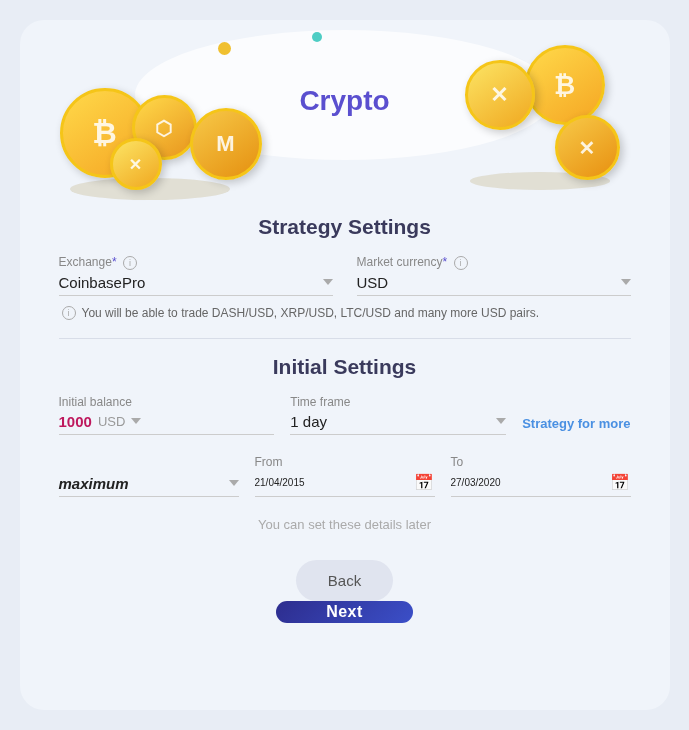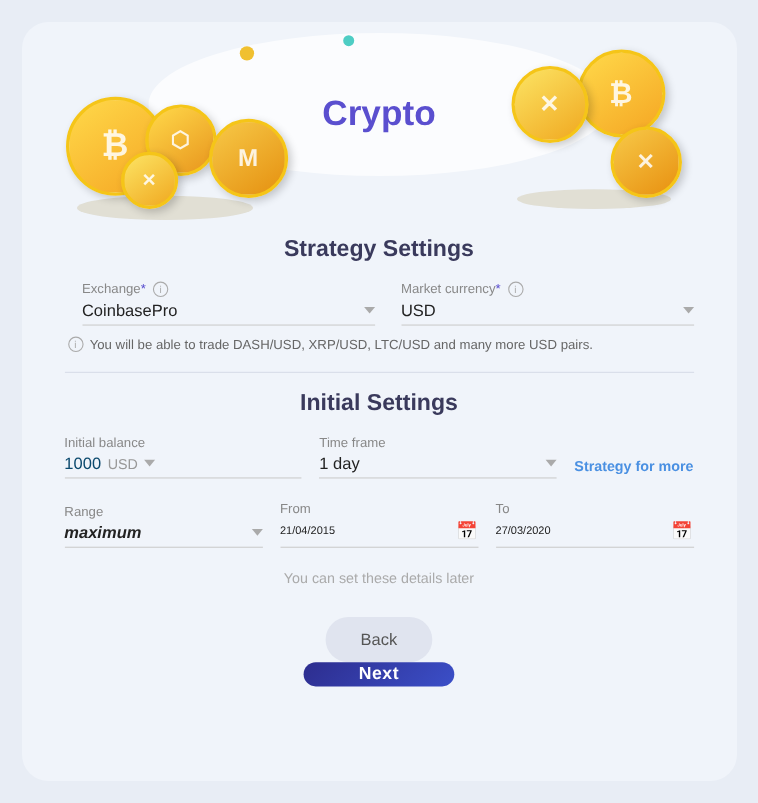--- a/index.html
+++ b/index.html
@@ -40,21 +40,21 @@
       left: 50%;
       transform: translateX(-50%);
       width: 420px;
       height: 130px;
       background: white;
       border-radius: 60%;
       opacity: 0.7;
     }
     .hero-title {
       position: absolute;
-      font-size: 32px;
+      font-size: 28px;
       font-weight: 700;
       color: #5a4fcf;
       left: 50%;
       transform: translateX(-50%);
       top: 65px;
       z-index: 10;
       white-space: nowrap;
     }
     
     .dot {
@@ -107,21 +107,20 @@
       margin-bottom: 16px;
       text-align: center;
     }
     .settings-section {
       width: 88%;
     }
     .form-row {
       display: flex;
       gap: 24px;
       margin-bottom: 4px;
-      margin-left: 16px;
     }
     .form-group {
       flex: 1;
       display: flex;
       flex-direction: column;
     }
     .form-label {
       font-size: 12px;
       color: #888;
       margin-bottom: 4px;
@@ -201,22 +200,22 @@
     }
     .input-with-unit {
       display: flex;
       align-items: center;
       border-bottom: 1.5px solid #ccc;
       padding-bottom: 4px;
       gap: 6px;
     }
     .input-value {
       font-size: 15px;
-      color: #0c4a6e;
-      font-weight: 400;
+      color: #be185d;
+      font-weight: 700;
     }
     .unit-label {
       font-size: 13px;
       color: #999;
     }
     .calendar-icon {
       display: inline-flex;
       align-items: center;
       justify-content: center;
       cursor: pointer;
@@ -370,21 +369,20 @@
           <span class="select-value">1 day</span>
           <div class="chevron-icon"></div>
         </div>
       </div>
 
       <a class="upgrade-link">Strategy for more</a>
     </div>
 
     <div class="backtest-row">
       <div class="form-group">
-        <div class="form-label">Range</div>
         <div class="select-wrapper">
           <span class="select-value" style="font-weight:700;font-style:italic;">maximum</span>
           <div class="chevron-icon"></div>
         </div>
       </div>
 
       <div class="form-group">
         <div class="form-label">From</div>
         <div class="date-wrapper">
           <span class="date-value">21/04/2015</span>

